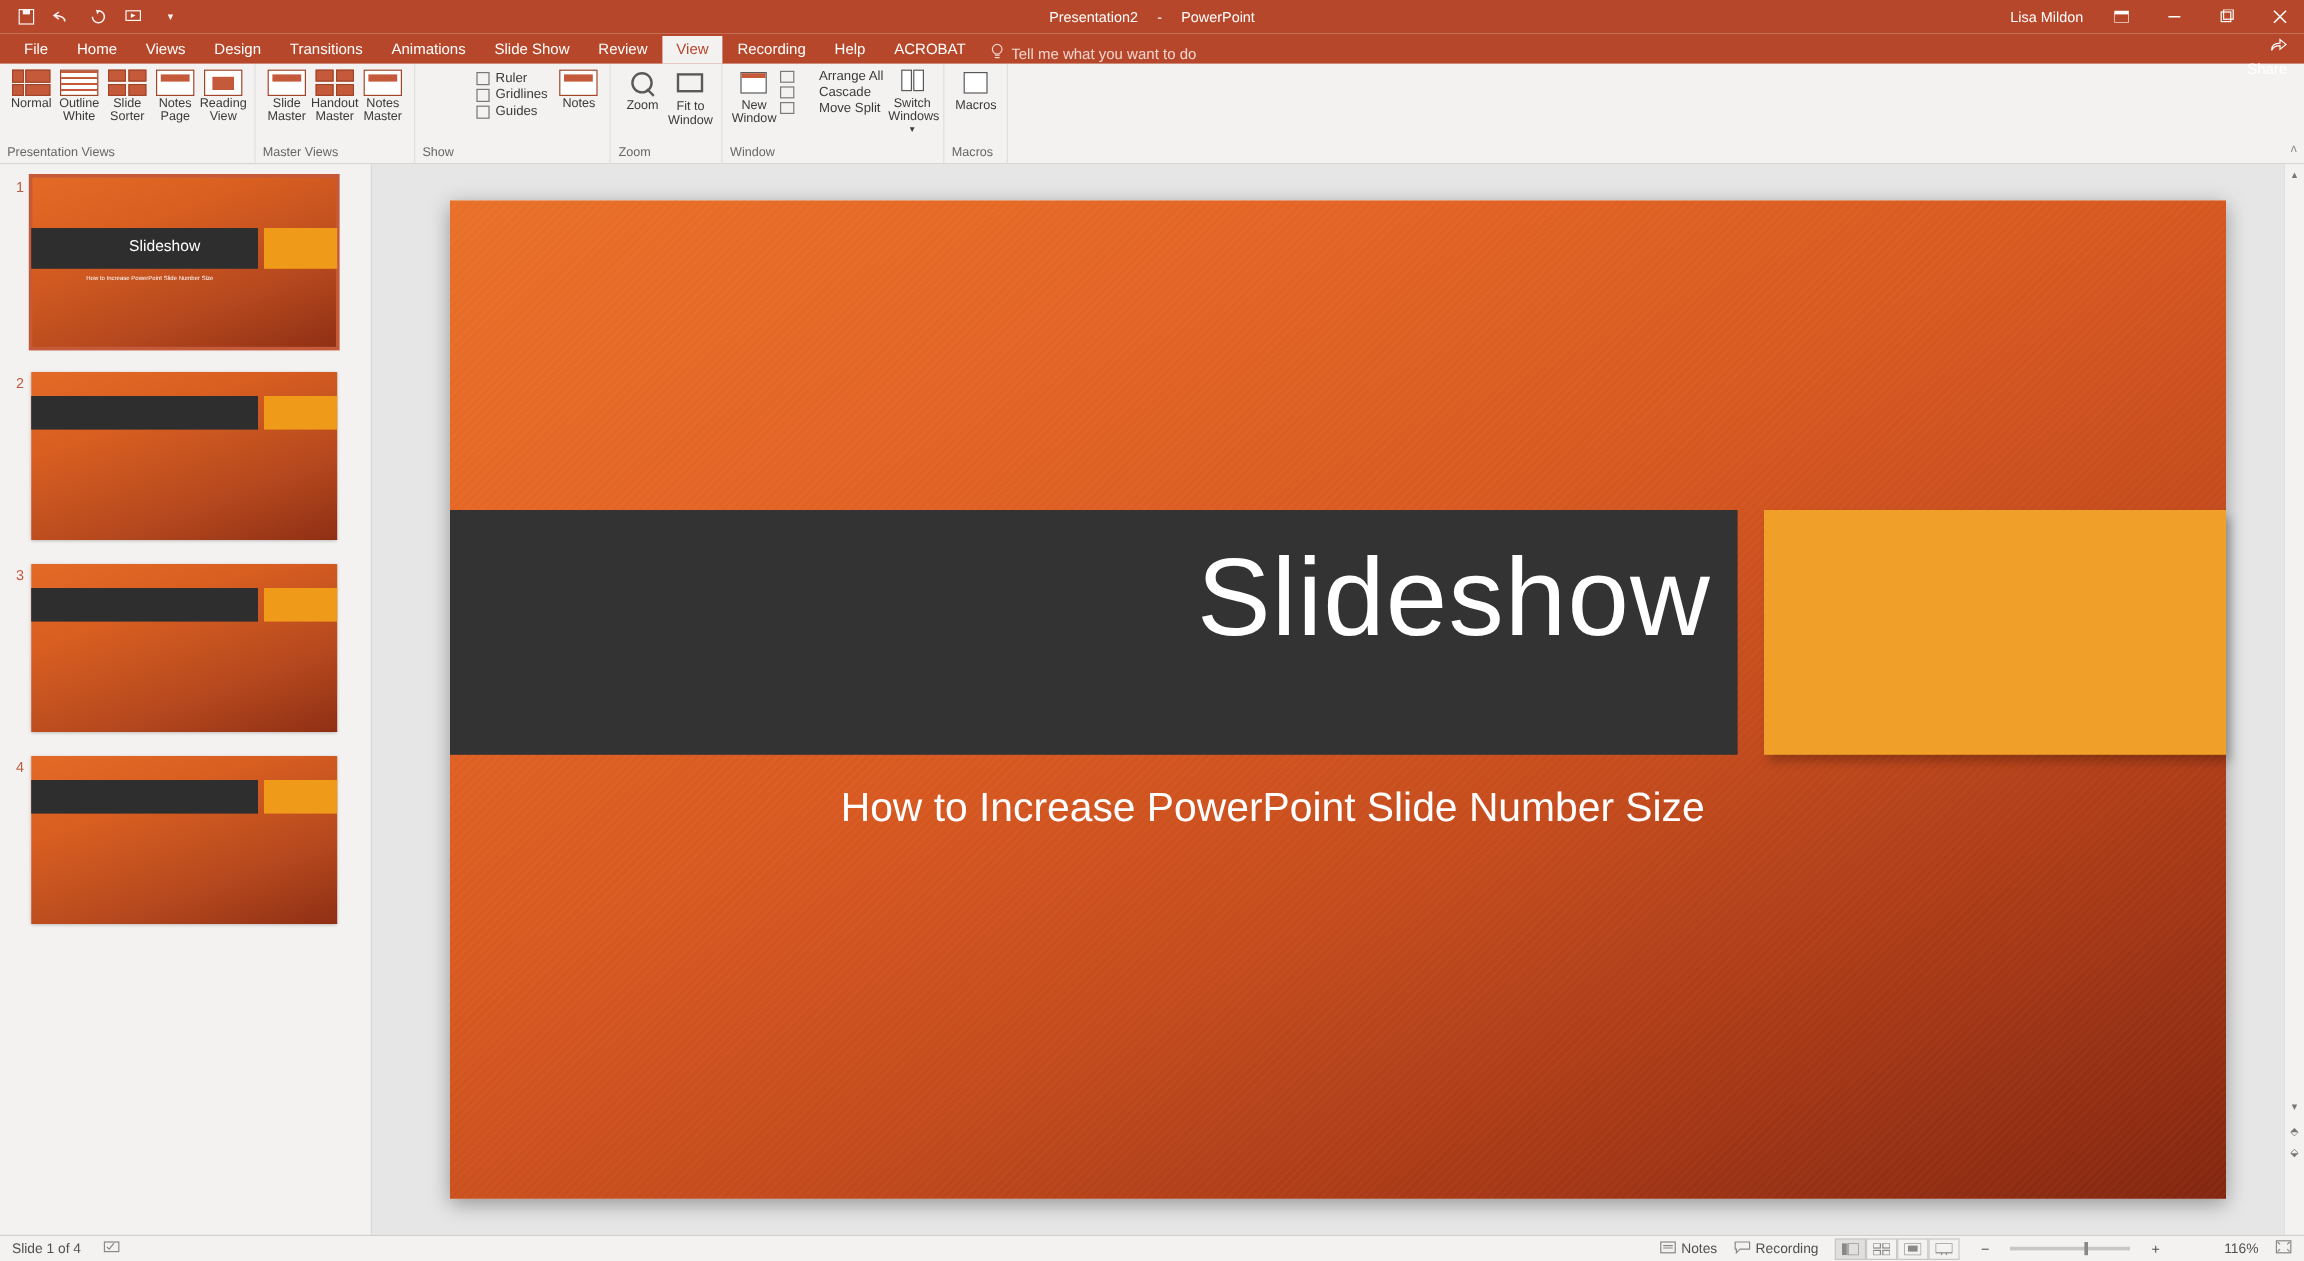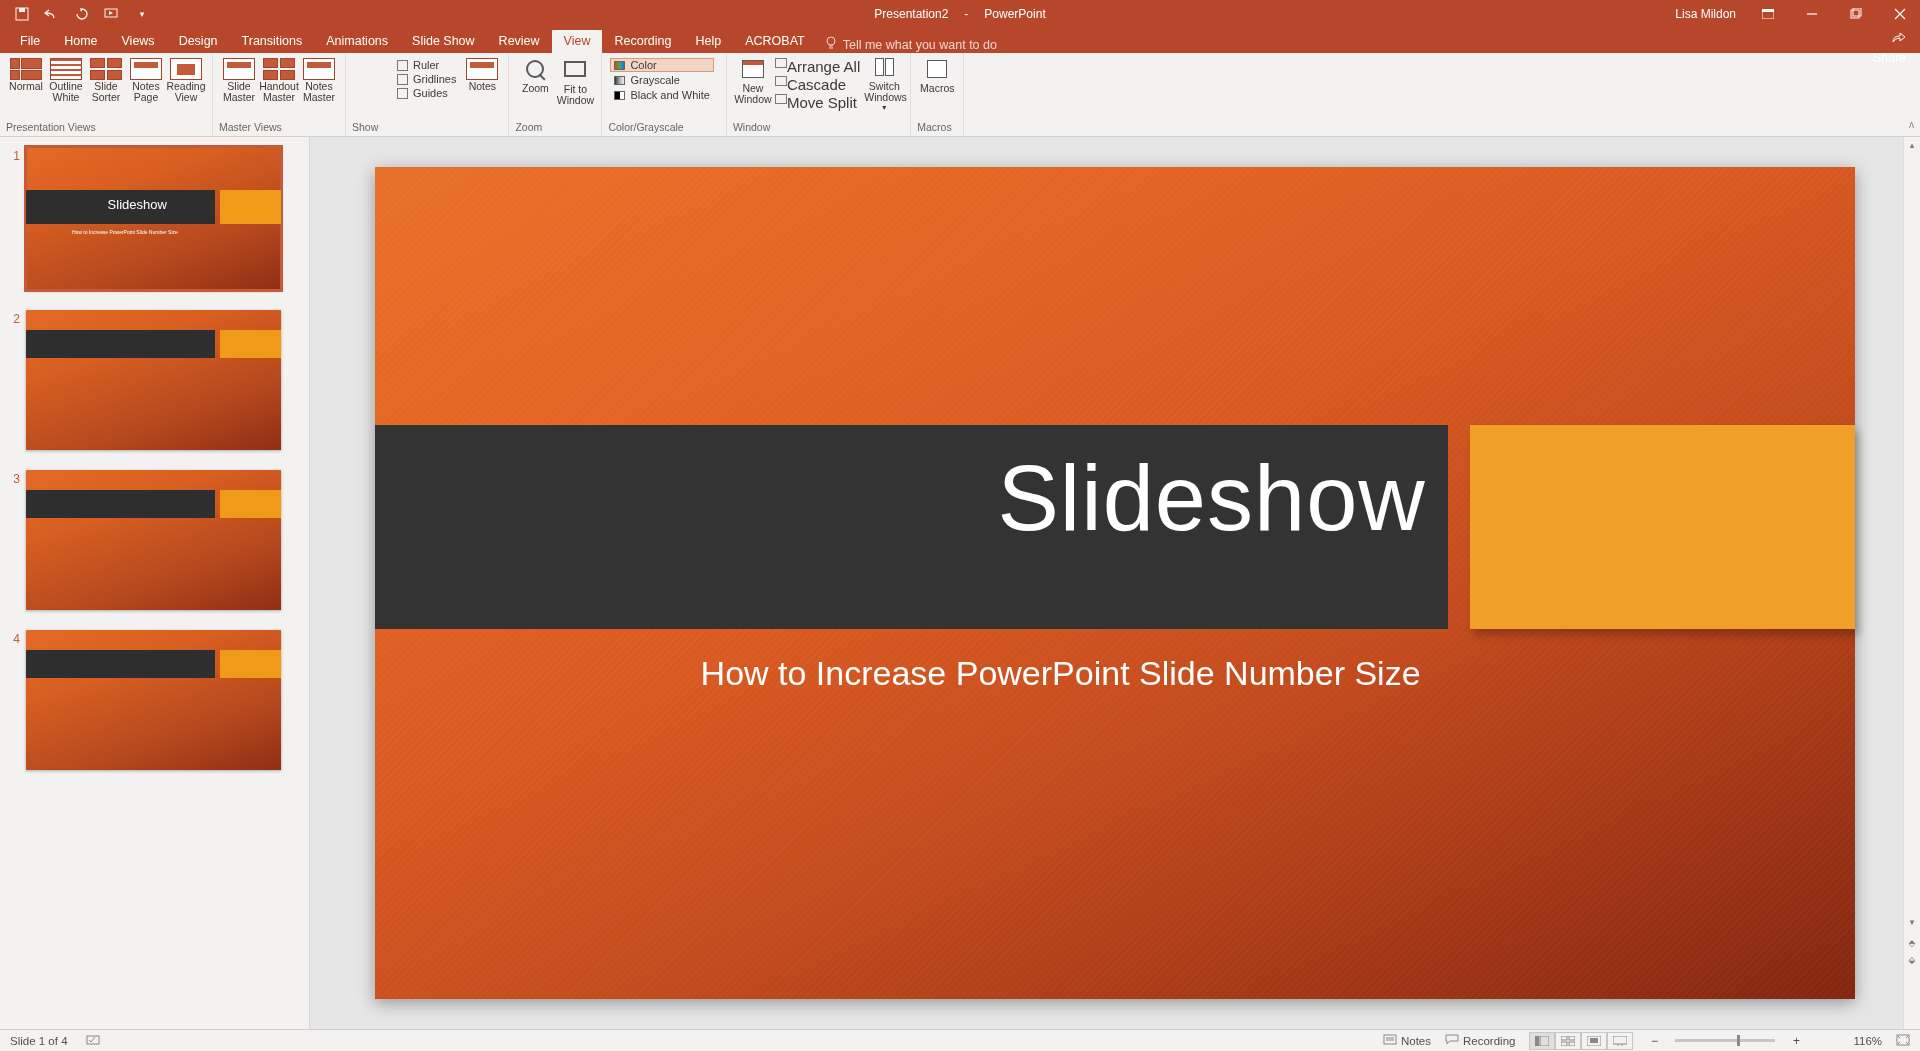--- a/index.html
+++ b/index.html
@@ -50,21 +50,21 @@
 .ic-read::before{content:"";display:block;width:60%;height:55%;margin:15% auto 0;background:#c55a3b;}
 .ic-zoom{width:18px;height:18px;border:2px solid #595959;border-radius:50%;margin:2px auto;position:relative;}
 .ic-zoom::after{content:"";position:absolute;width:8px;height:2px;background:#595959;transform:rotate(45deg);bottom:-2px;right:-4px;}
 .ic-fit{border:2px solid #595959;width:22px;height:16px;margin:3px auto;}
 .ic-win{border:1px solid #595959;background:#fff;width:22px;height:18px;margin:2px auto;position:relative;}
 .ic-win::before{content:"";position:absolute;top:0;left:0;right:0;height:4px;background:#c55a3b;}
 .ic-switch{display:flex;gap:1px;justify-content:center;}
 .ic-switch div{width:9px;height:18px;border:1px solid #595959;background:#fff;}
 .ic-macro{width:20px;height:18px;background:#fff;border:1px solid #595959;margin:2px auto;}
 .winopts{display:flex;flex-direction:column;gap:1px;padding:3px 4px 0 2px;}
-.winopt{display:flex;gap:0;font-size:15px;cursor:pointer;}
+.winopt{display:flex;align-items:center;gap:20px;font-size:11px;cursor:pointer;}
 .mini-ic{width:12px;height:10px;border:1px solid #7a7a7a;}
 
 
 .workspace { position:absolute; top:137px; bottom:22px; left:0; right:0; display:flex; background:#e6e6e6;}
 .thumbpanel { width:310px; background:#f3f2f1; border-right:1px solid #d8d7d6; overflow:auto; padding:10px 10px 10px 8px;}
 .thumbrow { display:flex; align-items:flex-start; margin-bottom:20px; }
 .thumbnum { width:18px; text-align:right; font-size:12px; color:#bf5a3e; padding-top:2px; padding-right:6px;}
 .thumb { width:255px; height:143px; background:linear-gradient(160deg,#e36a26 0%,#d95f21 30%,#b5481e 70%,#8f2f14 100%); box-shadow:0 1px 3px rgba(0,0,0,.3); position:relative; cursor:pointer;}
 .thumb.sel { outline:3px solid #c55a3b; outline-offset:-1px;}
 .thumb .bar{ position:absolute; left:0; top:28%; width:74%; height:18%; background:#2e2e2e;}
@@ -294,39 +294,20 @@
           <div class="ico">
             <div class="ic-fit"></div>
           </div>
           <div class="lbl" style="white-space:pre-line">Fit to
 Window</div>
         </div>
     </div>
     <div class="group-label">Zoom</div>
   </div>
 
-  <div class="group">
-    <div class="group-items">
-      <div class="colorlist">
-        <div class="coloritem sel">
-            <span class="swatch" style="background:linear-gradient(90deg,#e33,#3b3,#36f);"></span>
-            <span>Color</span>
-          </div>
-        <div class="coloritem">
-            <span class="swatch" style="background:linear-gradient(90deg,#333,#aaa,#eee);"></span>
-            <span>Grayscale</span>
-          </div>
-        <div class="coloritem">
-            <span class="swatch" style="background:linear-gradient(90deg,#000 50%,#fff 50%);"></span>
-            <span>Black and White</span>
-          </div>
-      </div>
-    </div>
-    <div class="group-label">Color/Grayscale</div>
-  </div>
 
   <div class="group">
     <div class="group-items">
       <div class="biticon">
           <div class="ico">
             <div class="ic-win"></div>
           </div>
           <div class="lbl" style="white-space:pre-line">New
 Window</div>
         </div>

